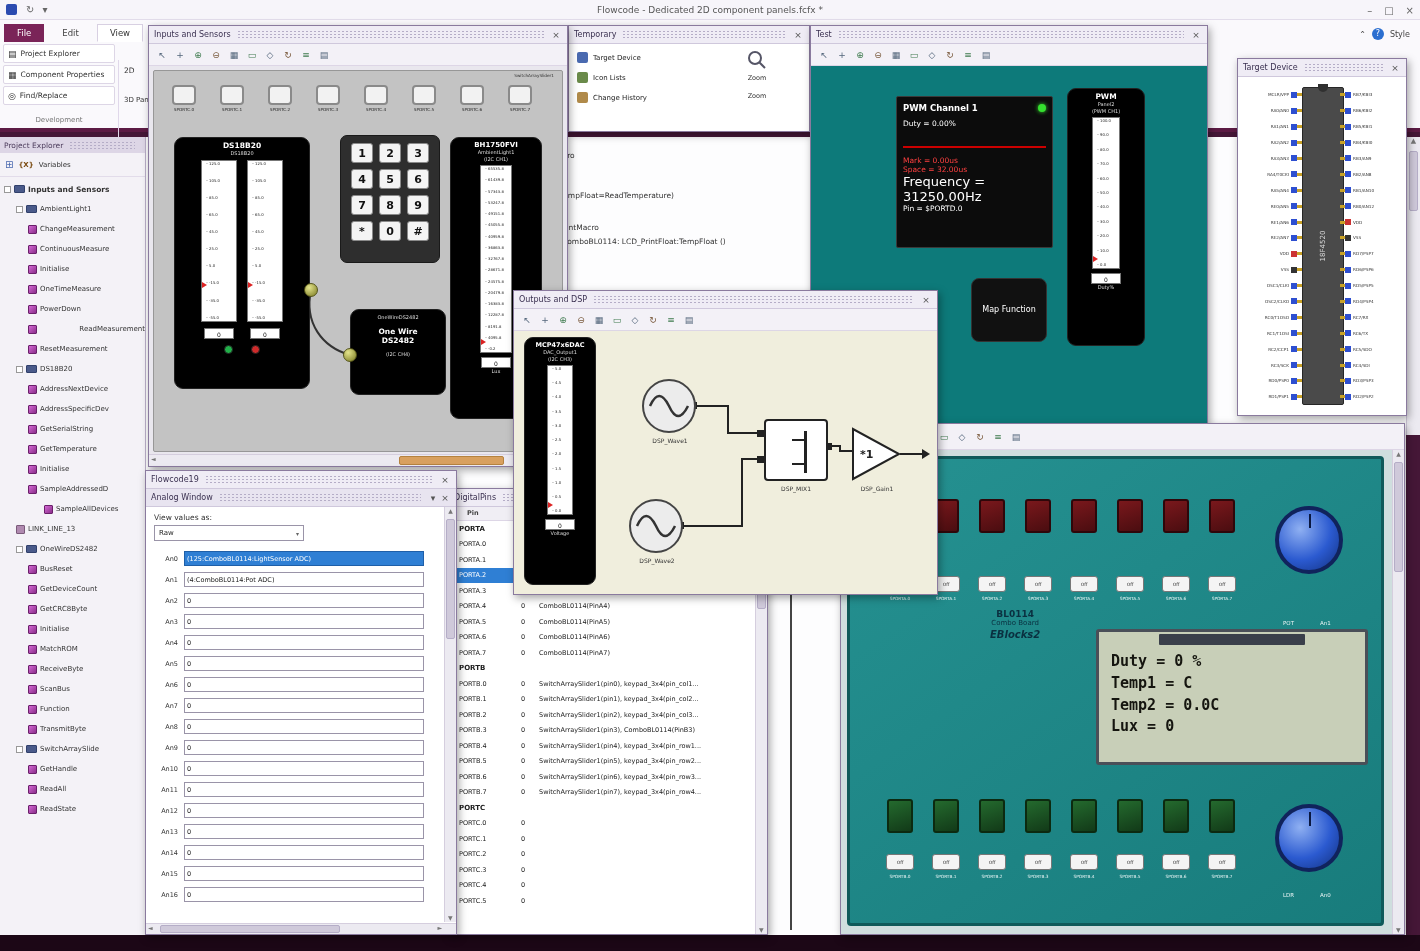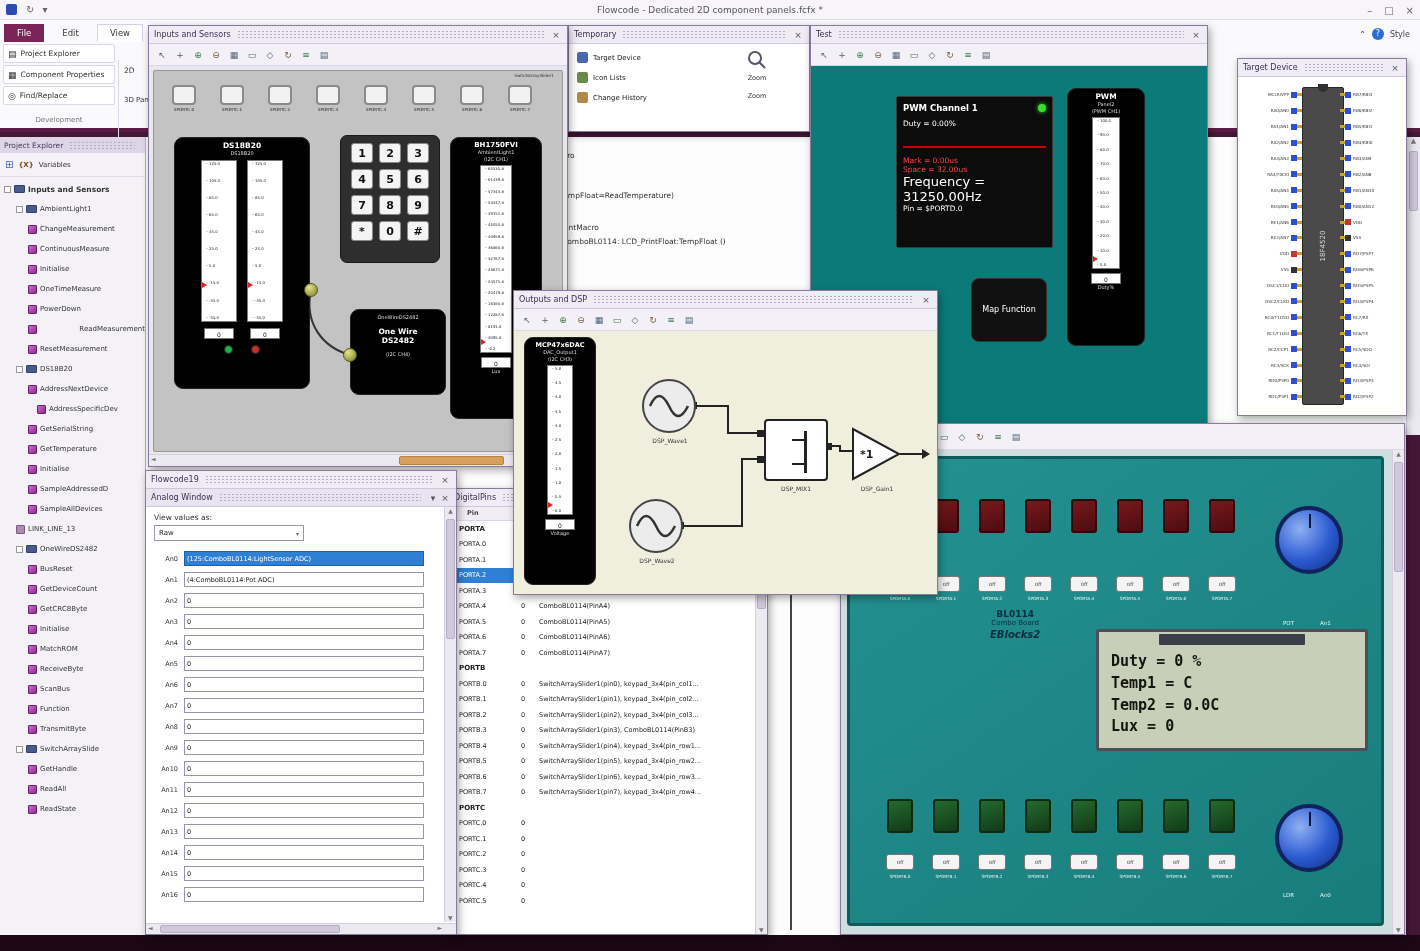--- a/index.html
+++ b/index.html
@@ -213,41 +213,41 @@
         </div>
         <div class="trow" style="padding-left: 16px;">
           <span class="texp"></span>
           <span class="tic folder"></span>
           <span class="tlb">DS18B20</span>
         </div>
         <div class="trow" style="padding-left: 28px;">
           <span class="tic macro"></span>
           <span class="tlb">AddressNextDevice</span>
         </div>
-        <div class="trow" style="padding-left: 28px; margin-left: 9px;">
+        <div class="trow" style="padding-left: 28px;">
           <span class="tic macro"></span>
           <span class="tlb">AddressSpecificDev</span>
         </div>
         <div class="trow" style="padding-left: 28px;">
           <span class="tic macro"></span>
           <span class="tlb">GetSerialString</span>
         </div>
         <div class="trow" style="padding-left: 28px;">
           <span class="tic macro"></span>
           <span class="tlb">GetTemperature</span>
         </div>
         <div class="trow" style="padding-left: 28px;">
           <span class="tic macro"></span>
           <span class="tlb">Initialise</span>
         </div>
         <div class="trow" style="padding-left: 28px;">
           <span class="tic macro"></span>
           <span class="tlb">SampleAddressedD</span>
         </div>
-        <div class="trow" style="padding-left: 28px;">
+        <div class="trow" style="padding-left: 28px; margin-left: 16px;">
           <span class="tic macro"></span>
           <span class="tlb">SampleAllDevices</span>
         </div>
         <div class="trow" style="padding-left: 16px;">
           <span class="tic plain"></span>
           <span class="tlb">LINK_LINE_13</span>
         </div>
         <div class="trow" style="padding-left: 16px;">
           <span class="texp"></span>
           <span class="tic folder"></span>
@@ -1050,21 +1050,21 @@
       </div>
     <div class="win-body" style="height:484px;background:#cfdede">
       <div id="board" style="position:absolute;left:6px;top:6px;width:537px;height:470px;background:linear-gradient(145deg,#259191,#187c7c);border:3px solid #0f5a5a;border-radius:4px">
         <div id="boardtext" style="position:absolute;left:140px;top:150px;color:#0a3040;text-align:center">
           <div style="font-size:9px;font-weight:bold">BL0114</div>
           <div style="font-size:7px">Combo Board</div>
           <div style="font-size:10px;font-weight:bold;font-style:italic;margin-top:2px">EBlocks2</div>
         </div>
 
 
-        <div style="position:absolute;left:246px;top:170px;width:272px;height:122px;background:#c8cfb8;border:3px solid #4a4f58;border-radius:3px">
+        <div style="position:absolute;left:246px;top:170px;width:272px;height:136px;background:#c8cfb8;border:3px solid #4a4f58;border-radius:3px">
           <div style="height:11px;background:#3a3f4a;border-radius:1px;margin:2px 60px 0"></div>
           <div id="lcdlines" style="font-family:'DejaVu Sans Mono',monospace;font-size:15px;font-weight:bold;color:#15150f;padding:6px 0 0 12px;line-height:1.45">
               <div>Duty = 0 %</div>
               <div>Temp1 = C</div>
               <div>Temp2 = 0.0C</div>
               <div>Lux = 0</div>
             </div>
         </div>
         <div id="ledrow-red">
             <div class="bled red" style="left: 37px; top: 40px;"></div>

